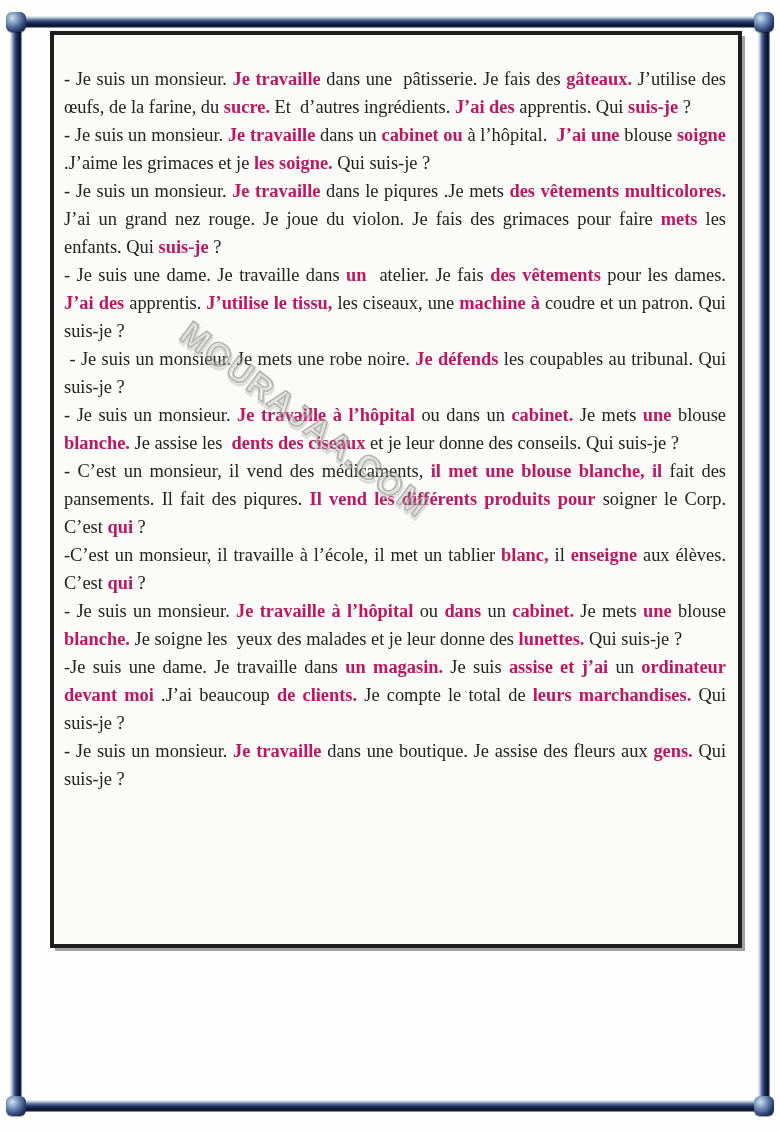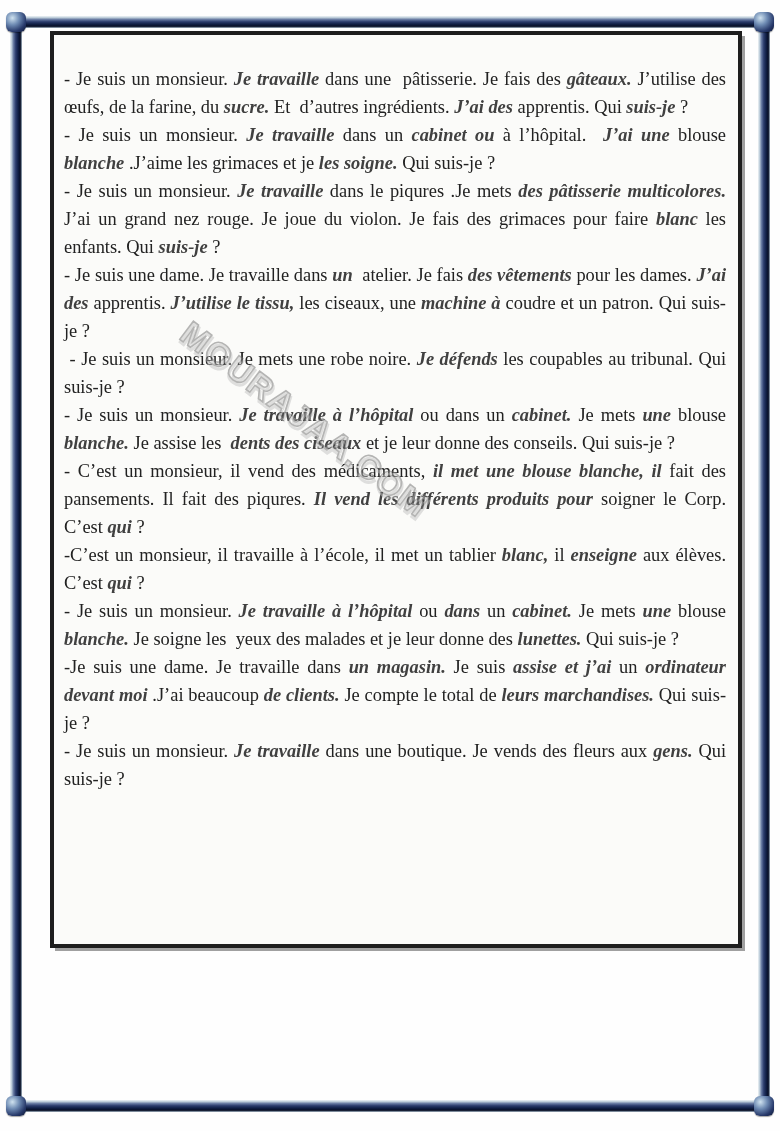--- a/index.html
+++ b/index.html
@@ -13,21 +13,21 @@
       #eef3f6 0%,#c3d2dd 12%,#64779f 30%,#2b3c6c 48%,#101f45 68%,#060d24 86%,#aebfcc 100%);}
   .knob{position:absolute;width:20px;height:20px;border-radius:6px;
       background:radial-gradient(circle at 32% 30%,#cfe2ef 0%,#6f8cb4 35%,#27396a 70%,#0a1430 100%);
       box-shadow:0 1px 1px rgba(0,0,0,.35);}
   
   .textbox{position:absolute;left:50px;top:31px;width:692px;height:917px;box-sizing:border-box;
       border:4px solid #1e1e1e;background:#fbfbf9;box-shadow:4px 4px 0 -1px #a0a0a0;
       padding:30px 12px 0 10px;}
   .riddle{margin:0;font-size:18.4px;line-height:28px;text-align:justify;color:#222;
       white-space:pre-wrap;}
-  .riddle .b{font-weight:bold;color:#404040;font-style:italic;}
+  .riddle .b{font-weight:bold;color:#be185d;}
   
   .watermark{position:absolute;left:148px;top:298px;width:360px;height:270px;opacity:.5;
       pointer-events:none;}
   .wm-t{font-family:"Liberation Sans",sans-serif;font-weight:bold;font-size:33px;
       letter-spacing:2px;fill:none;}
   .wm-shadow{stroke:#c2c2c2;stroke-width:3px;}
   .wm-main{stroke:#6f6f6f;stroke-width:1.6px;}
 </style>
 </head>
 <body>
@@ -39,30 +39,30 @@
   <div class="pipe pipe-v" style="left:10px;top:22px;height:1084px;"></div>
   <div class="pipe pipe-v" style="left:758px;top:22px;height:1084px;"></div>
   <div class="knob" style="left:6px;top:12px;"></div>
   <div class="knob" style="left:754px;top:12px;"></div>
   <div class="knob" style="left:6px;top:1096px;"></div>
   <div class="knob" style="left:754px;top:1096px;"></div>
 
   <div class="textbox">
     <div id="riddle-list">
         <p class="riddle"><span>- Je suis un monsieur. </span><span class="b">Je travaille</span><span> dans une  pâtisserie. Je fais des </span><span class="b">gâteaux.</span><span> J’utilise des œufs, de la farine, du </span><span class="b">sucre.</span><span> Et  d’autres ingrédients. </span><span class="b">J’ai des</span><span> apprentis. Qui </span><span class="b">suis-je</span><span> ?</span></p>
-        <p class="riddle"><span>- Je suis un monsieur. </span><span class="b">Je travaille</span><span> dans un </span><span class="b">cabinet ou</span><span> à l’hôpital.  </span><span class="b">J’ai une</span><span> blouse </span><span class="b">blanche</span><span> .J’aime les grimaces et je </span><span class="b">les soigne.</span><span> Qui suis-je ?</span></p>
-        <p class="riddle"><span>- Je suis un monsieur. </span><span class="b">Je travaille</span><span> dans le piqures .Je mets </span><span class="b">des pâtisserie multicolores.</span><span> J’ai un grand nez rouge. Je joue du violon. Je fais des grimaces pour faire </span><span class="b">blanc</span><span> les enfants. Qui </span><span class="b">suis-je</span><span> ?</span></p>
+        <p class="riddle"><span>- Je suis un monsieur. </span><span class="b">Je travaille</span><span> dans un </span><span class="b">cabinet ou</span><span> à l’hôpital.  </span><span class="b">J’ai une</span><span> blouse </span><span class="b">soigne</span><span> .J’aime les grimaces et je </span><span class="b">les soigne.</span><span> Qui suis-je ?</span></p>
+        <p class="riddle"><span>- Je suis un monsieur. </span><span class="b">Je travaille</span><span> dans le piqures .Je mets </span><span class="b">des vêtements multicolores.</span><span> J’ai un grand nez rouge. Je joue du violon. Je fais des grimaces pour faire </span><span class="b">mets</span><span> les enfants. Qui </span><span class="b">suis-je</span><span> ?</span></p>
         <p class="riddle"><span>- Je suis une dame. Je travaille dans </span><span class="b">un</span><span>  atelier. Je fais </span><span class="b">des vêtements</span><span> pour les dames. </span><span class="b">J’ai des</span><span> apprentis. </span><span class="b">J’utilise le tissu,</span><span> les ciseaux, une </span><span class="b">machine à</span><span> coudre et un patron. Qui suis-je ?</span></p>
         <p class="riddle"><span> - Je suis un monsieur. Je mets une robe noire. </span><span class="b">Je défends</span><span> les coupables au tribunal. Qui suis-je ?</span></p>
         <p class="riddle"><span>- Je suis un monsieur. </span><span class="b">Je travaille à l’hôpital</span><span> ou dans un </span><span class="b">cabinet.</span><span> Je mets </span><span class="b">une</span><span> blouse </span><span class="b">blanche.</span><span> Je assise les  </span><span class="b">dents des ciseaux</span><span> et je leur donne des conseils. Qui suis-je ?</span></p>
         <p class="riddle"><span>- C’est un monsieur, il vend des médicaments, </span><span class="b">il met une blouse blanche, il</span><span> fait des pansements. Il fait des piqures. </span><span class="b">Il vend les différents produits pour</span><span> soigner le Corp.  C’est </span><span class="b">qui</span><span> ?</span></p>
         <p class="riddle"><span>-C’est un monsieur, il travaille à l’école, il met un tablier </span><span class="b">blanc,</span><span> il </span><span class="b">enseigne</span><span> aux élèves. C’est </span><span class="b">qui</span><span> ?</span></p>
         <p class="riddle"><span>- Je suis un monsieur. </span><span class="b">Je travaille à l’hôpital</span><span> ou </span><span class="b">dans</span><span> un </span><span class="b">cabinet.</span><span> Je mets </span><span class="b">une</span><span> blouse </span><span class="b">blanche.</span><span> Je soigne les  yeux des malades et je leur donne des </span><span class="b">lunettes.</span><span> Qui suis-je ?</span></p>
         <p class="riddle"><span>-Je suis une dame. Je travaille dans </span><span class="b">un magasin.</span><span> Je suis </span><span class="b">assise et j’ai</span><span> un </span><span class="b">ordinateur devant moi</span><span> .J’ai beaucoup </span><span class="b">de clients.</span><span> Je compte le total de </span><span class="b">leurs marchandises.</span><span> Qui suis-je ?</span></p>
-        <p class="riddle"><span>- Je suis un monsieur. </span><span class="b">Je travaille</span><span> dans une boutique. Je vends des fleurs aux </span><span class="b">gens.</span><span> Qui suis-je ?</span></p>
+        <p class="riddle"><span>- Je suis un monsieur. </span><span class="b">Je travaille</span><span> dans une boutique. Je assise des fleurs aux </span><span class="b">gens.</span><span> Qui suis-je ?</span></p>
       </div>
   </div>
 
   <svg class="watermark" viewBox="0 0 360 270">
     <g transform="translate(30,40) rotate(37)">
       <text class="wm-t wm-shadow" x="2" y="2">MOURAJAA.COM</text>
       <text class="wm-t wm-main" x="0" y="0">MOURAJAA.COM</text>
     </g>
   </svg>
 

